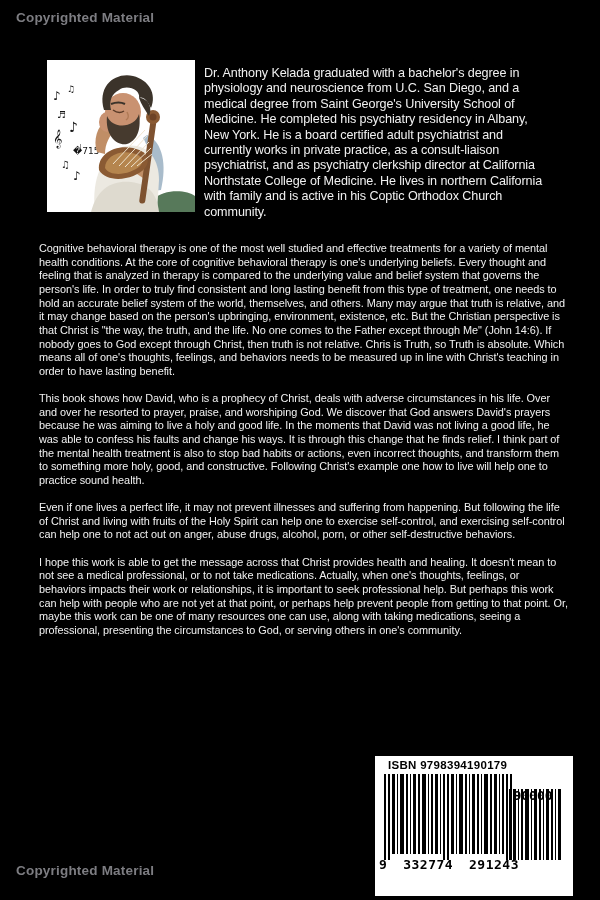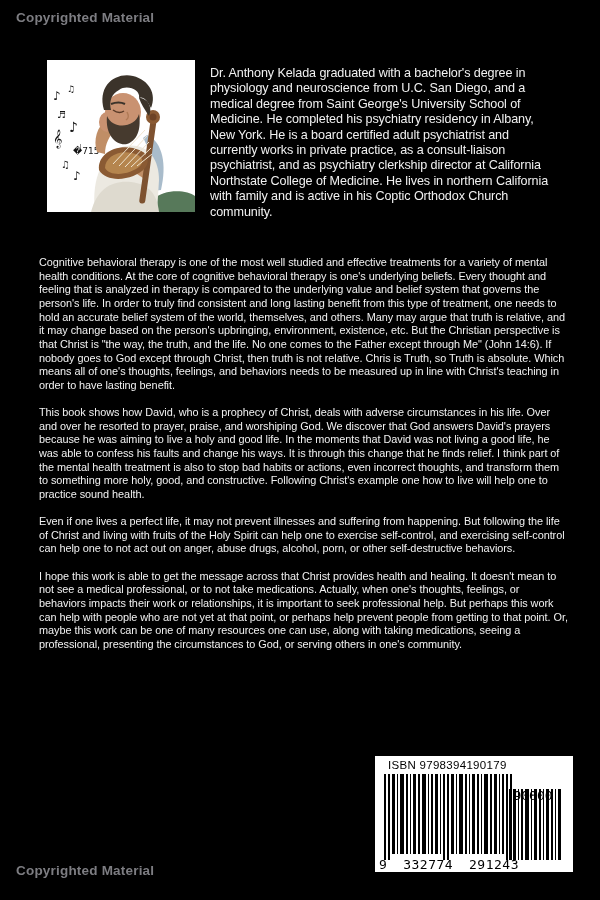--- a/index.html
+++ b/index.html
@@ -33,48 +33,49 @@
   }
   .author-photo {
     width: 148px;
     height: 152px;
     background: #ffffff;
     flex-shrink: 0;
     overflow: hidden;
   }
   .author-bio {
     width: 348px;
-    margin-left: 15px;
+    margin-left: 9px;
     margin-top: 6px;
     color: #f1f1f1;
     font-size: 12.6px;
     line-height: 15.4px;
     letter-spacing: -0.1px;
   }
 
   .body-text {
     position: absolute;
-    top: 256px;
+    top: 242px;
     left: 39px;
     width: 530px;
     color: #f1f1f1;
     font-size: 10.9px;
     line-height: 13.65px;
     letter-spacing: -0.05px;
   }
   .body-text p { margin-bottom: 13.5px; }
 
   .barcode-panel {
     position: absolute;
     left: 375px;
     top: 756px;
     width: 198px;
-    height: 116px;
+    height: 140px;
     background: #ffffff;
     color: #000;
+    font-weight: bold;
   }
   .isbn-label {
     position: absolute;
     top: 3px;
     left: 13px;
     font-size: 11.5px;
     letter-spacing: 0.3px;
     color: #000;
     font-family: "Liberation Sans", sans-serif;
   }

